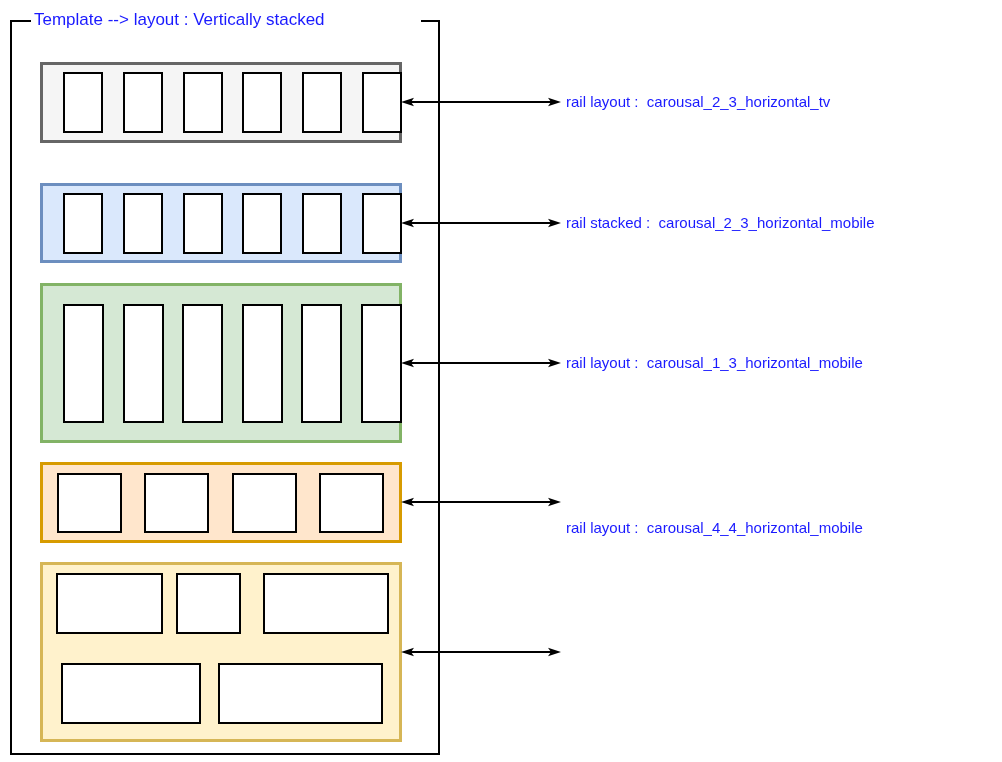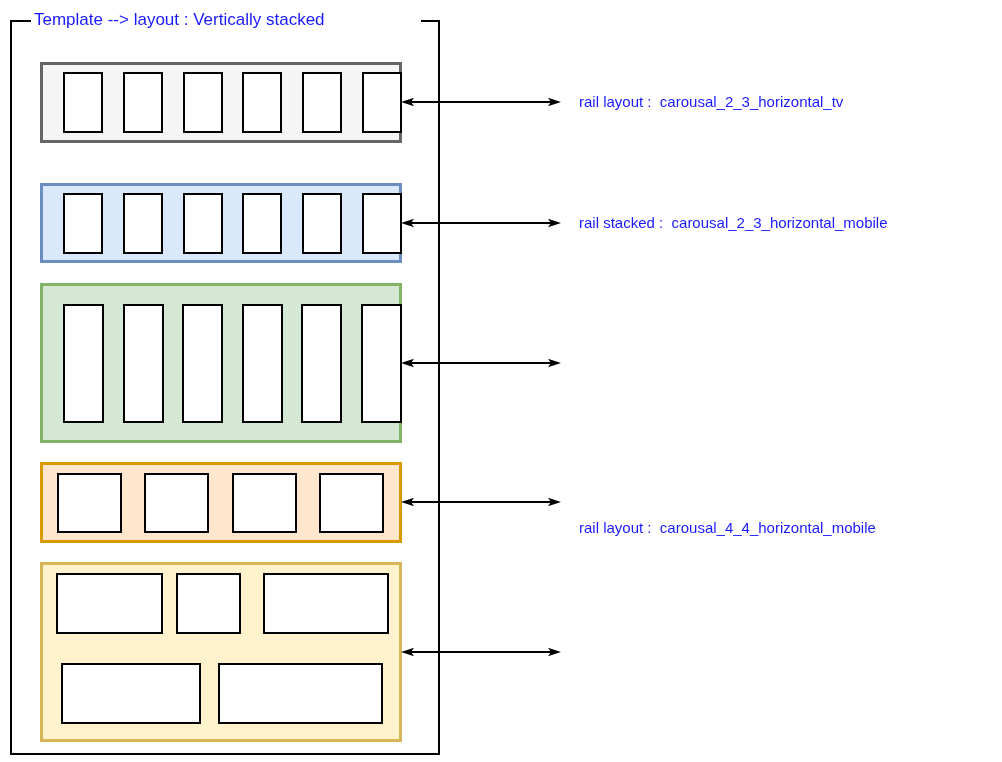--- a/index.html
+++ b/index.html
@@ -81,21 +81,20 @@
   .arrow-3 { top: 495px; }
   .arrow-4 { top: 645px; }
   .rail-label {
     position: absolute;
     left: 566px;
     height: 18px;
     line-height: 18px;
     font-size: 15px;
     color: #1A1AFF;
     white-space: pre;
-    margin-left: 13px;
   }
   .label-0 { top: 93px; }
   .label-1 { top: 214px; }
   .label-2 { top: 354px; }
   .label-3 { top: 519px; }
   .label-4 { top: 643px; }
 </style>
 </head>
 <body>
 
@@ -168,15 +167,16 @@
     <polygon points="161,7 148,2.8 151,7 148,11.2" fill="#000000"></polygon>
   </svg>
   <svg class="arrow arrow-4" viewBox="0 0 162 14">
     <line x1="10" y1="7" x2="152" y2="7" stroke="#000000" stroke-width="2"></line>
     <polygon points="1,7 14,2.8 11,7 14,11.2" fill="#000000"></polygon>
     <polygon points="161,7 148,2.8 151,7 148,11.2" fill="#000000"></polygon>
   </svg>
 
   <div class="rail-label label-0">rail layout :  carousal_2_3_horizontal_tv</div>
   <div class="rail-label label-1">rail stacked :  carousal_2_3_horizontal_mobile</div>
+  <div class="rail-label label-2">rail layout :  carousal_1_3_horizontal_mobile</div>
   <div class="rail-label label-3">rail layout :  carousal_4_4_horizontal_mobile</div>
 
 </div>
 
 </body></html>

